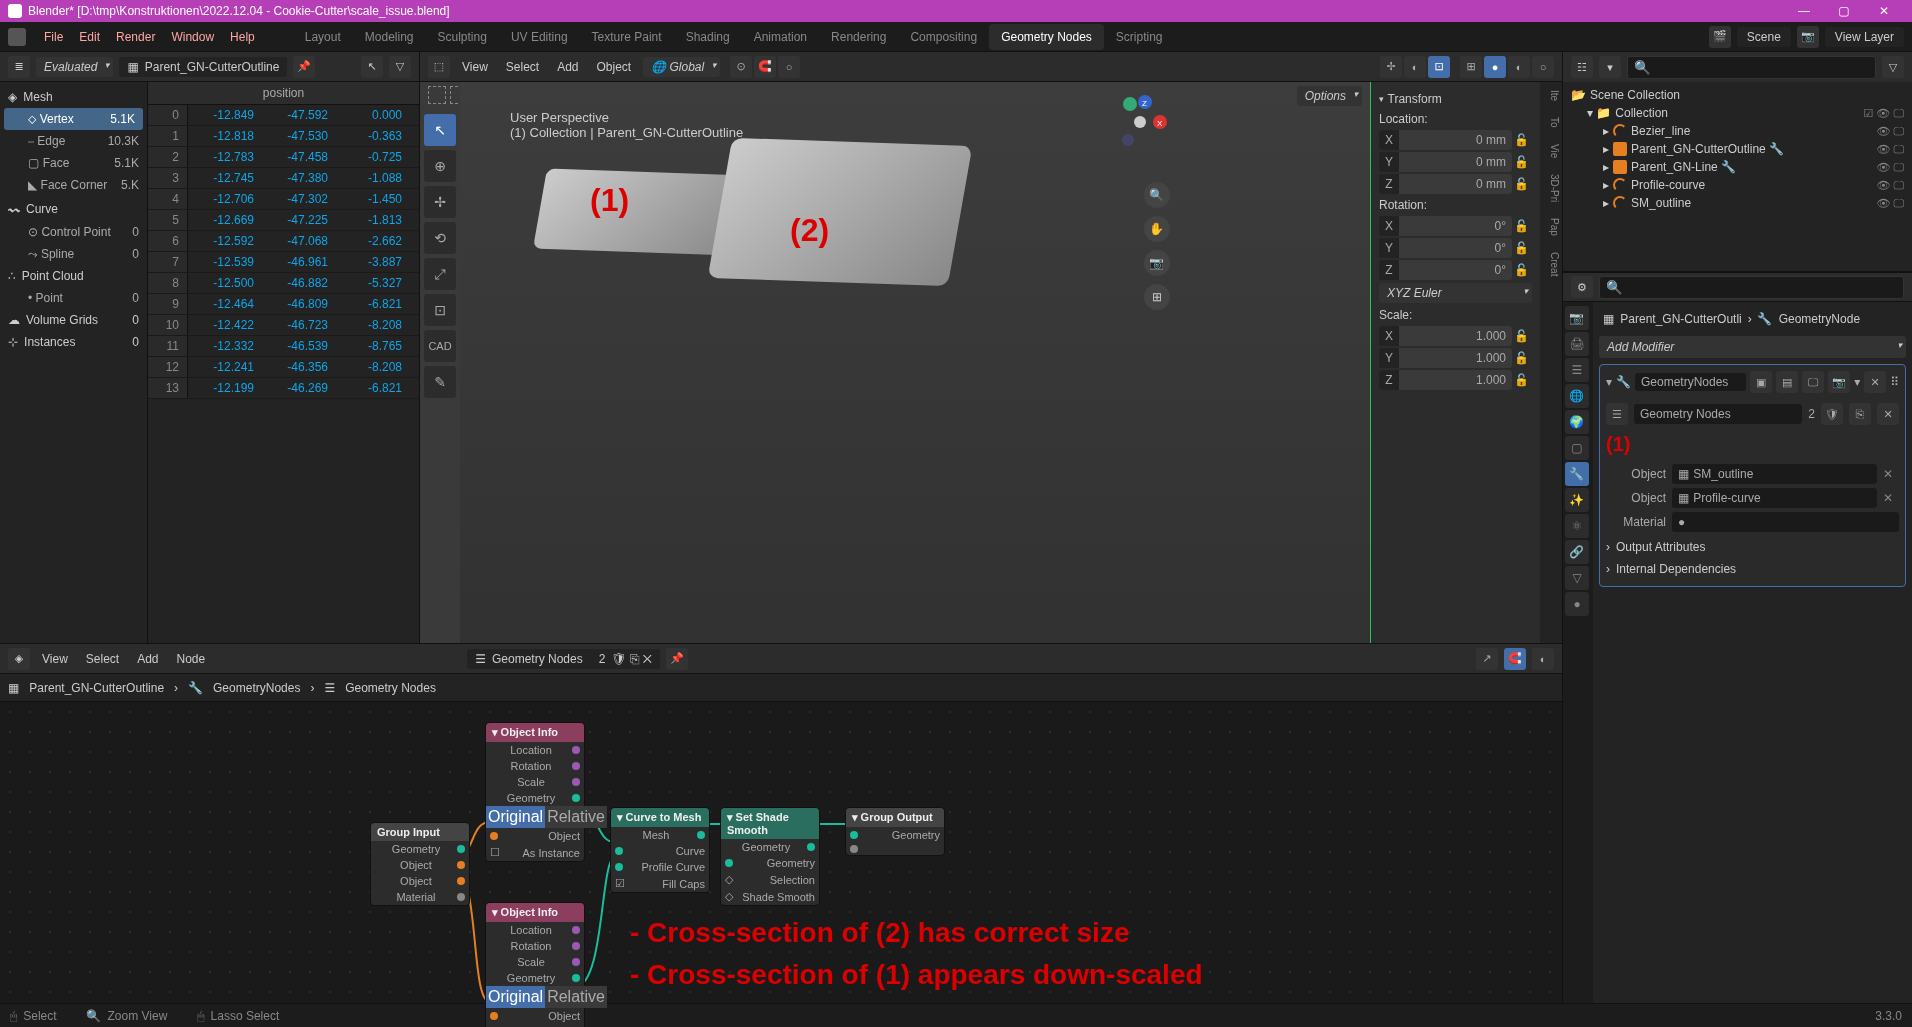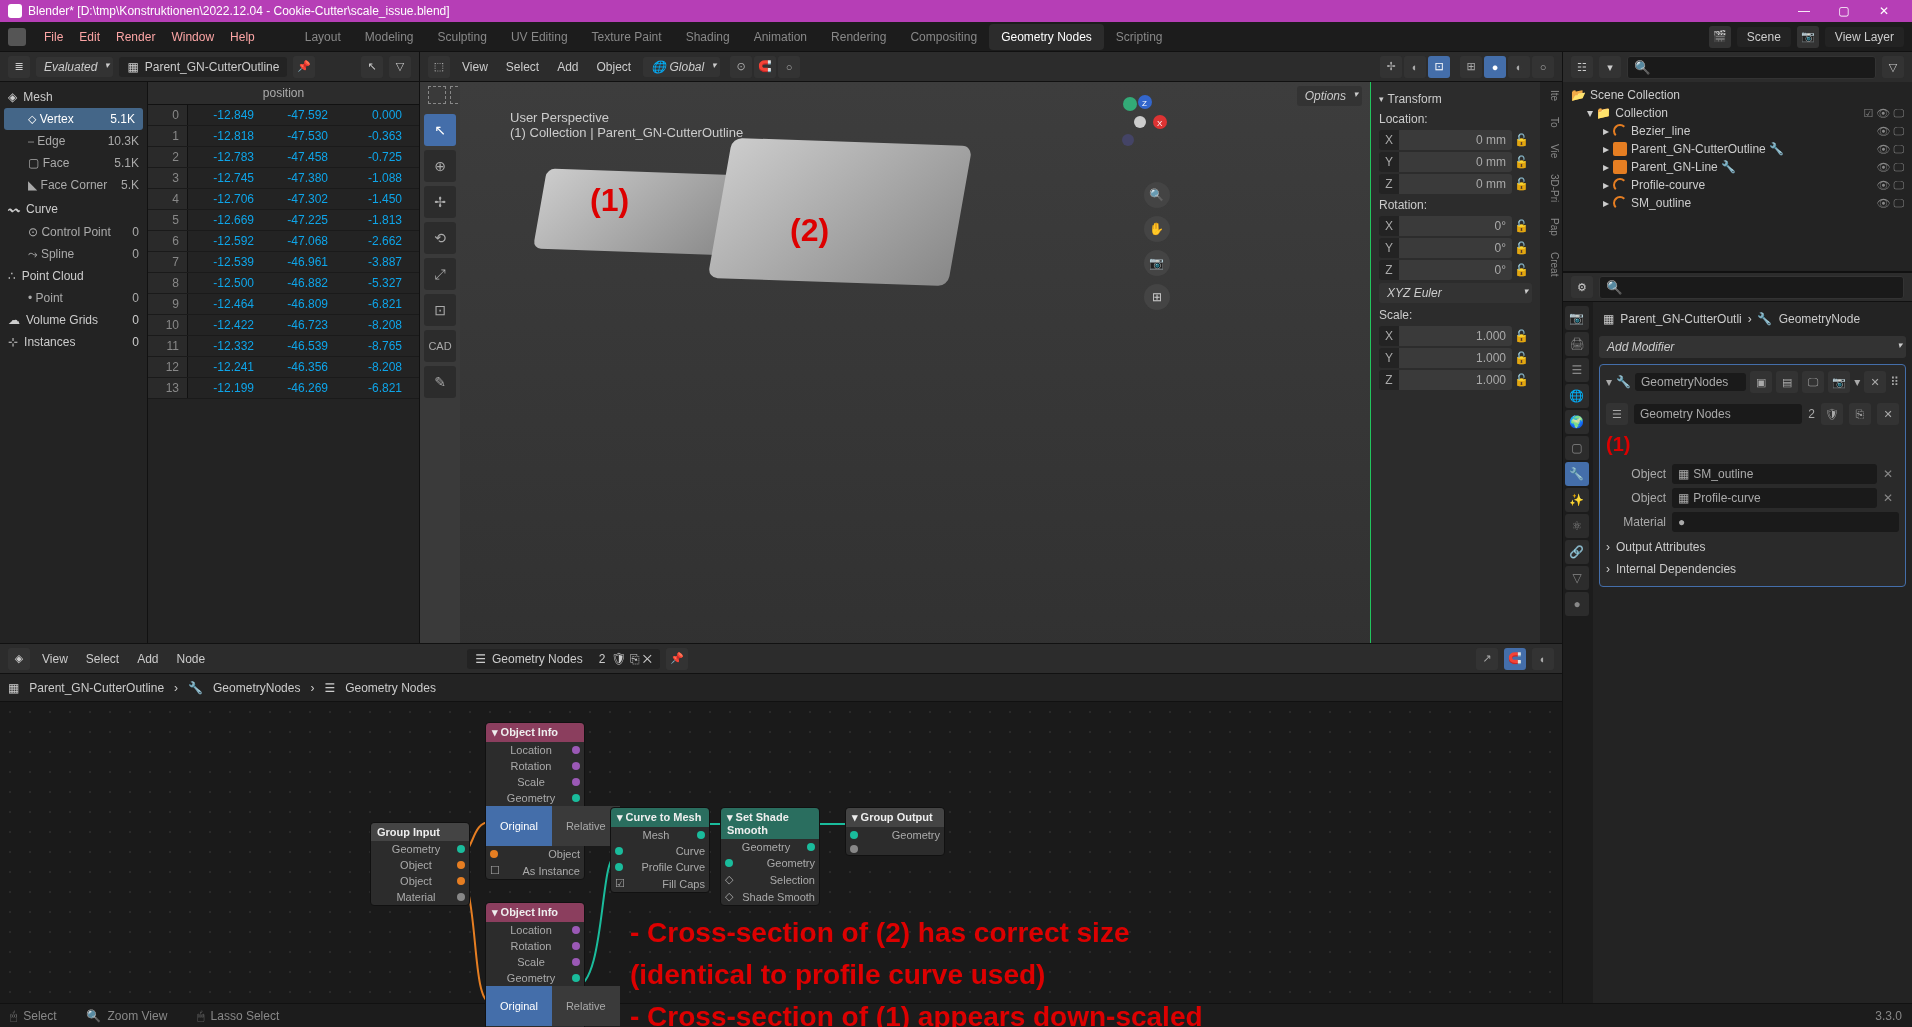--- a/index.html
+++ b/index.html
@@ -72,21 +72,21 @@
 .node-head.pink { background: #8b3e5e; }
 .node-head.teal { background: #2a6e5f; }
 .node-head.grey { background: #444; }
 .node-row { padding: 2px 4px; display: flex; justify-content: space-between; align-items: center; color: #aaa; }
 .sock { width: 8px; height: 8px; border-radius: 50%; display: inline-block; }
 .sock.purple { background: #9b59b6; }
 .sock.teal { background: #1abc9c; }
 .sock.orange { background: #e67e22; }
 .sock.grey { background: #888; }
 .node-tabs { display: flex; }
-.node-tabs .nt { flex: 1; text-align: center; padding: 14px; background: #3a3a3a; font-size: 11px; }
+.node-tabs .nt { flex: 1; text-align: center; padding: 2px; background: #3a3a3a; font-size: 16px; }
 .node-tabs .nt.active { background: #446eaa; color: #fff; }
 .annotation-text { position: absolute; font-size: 28px; font-weight: bold; color: #d00; line-height: 1.5; }
 .outliner { flex: 0 0 220px; background: #232323; border-bottom: 1px solid #111; display: flex; flex-direction: column; }
 .ol-header { background: #2c2c2c; height: 30px; display: flex; align-items: center; padding: 0 8px; gap: 6px; }
 .search { flex: 1; background: #1a1a1a; border: 1px solid #333; border-radius: 3px; padding: 3px 6px; color: #ccc; }
 .ol-body { flex: 1; padding: 4px; overflow-y: auto; }
 .ol-row { display: flex; align-items: center; padding: 2px 4px; gap: 4px; color: #ccc; cursor: pointer; }
 .ol-row .toggle-icons { margin-left: auto; display: flex; gap: 4px; color: #888; font-size: 11px; }
 .ol-row .indent { width: 12px; }
 .ol-icon { width: 14px; height: 14px; display: inline-block; }
@@ -711,21 +711,20 @@
           <span>Geometry</span>
         </div>
       <div class="node-row">
           <span class="sock grey"></span>
           <span></span>
         </div>
     </div>
 
     <div class="annotation-text" style="left:630px; top:210px">
       <div>- Cross-section of (2) has correct size</div>
-      <div>  (identical to profile curve used)</div>
       <div>- Cross-section of (1) appears down-scaled</div>
     </div>
   </div>
 </div>
 
 <div class="statusbar">
   <span class="sitem">🖱 <span>Select</span></span>
   <span class="sitem">🔍 <span>Zoom View</span></span>
   <span class="sitem">🖱 <span>Lasso Select</span></span>
   <span class="version">3.3.0</span>

